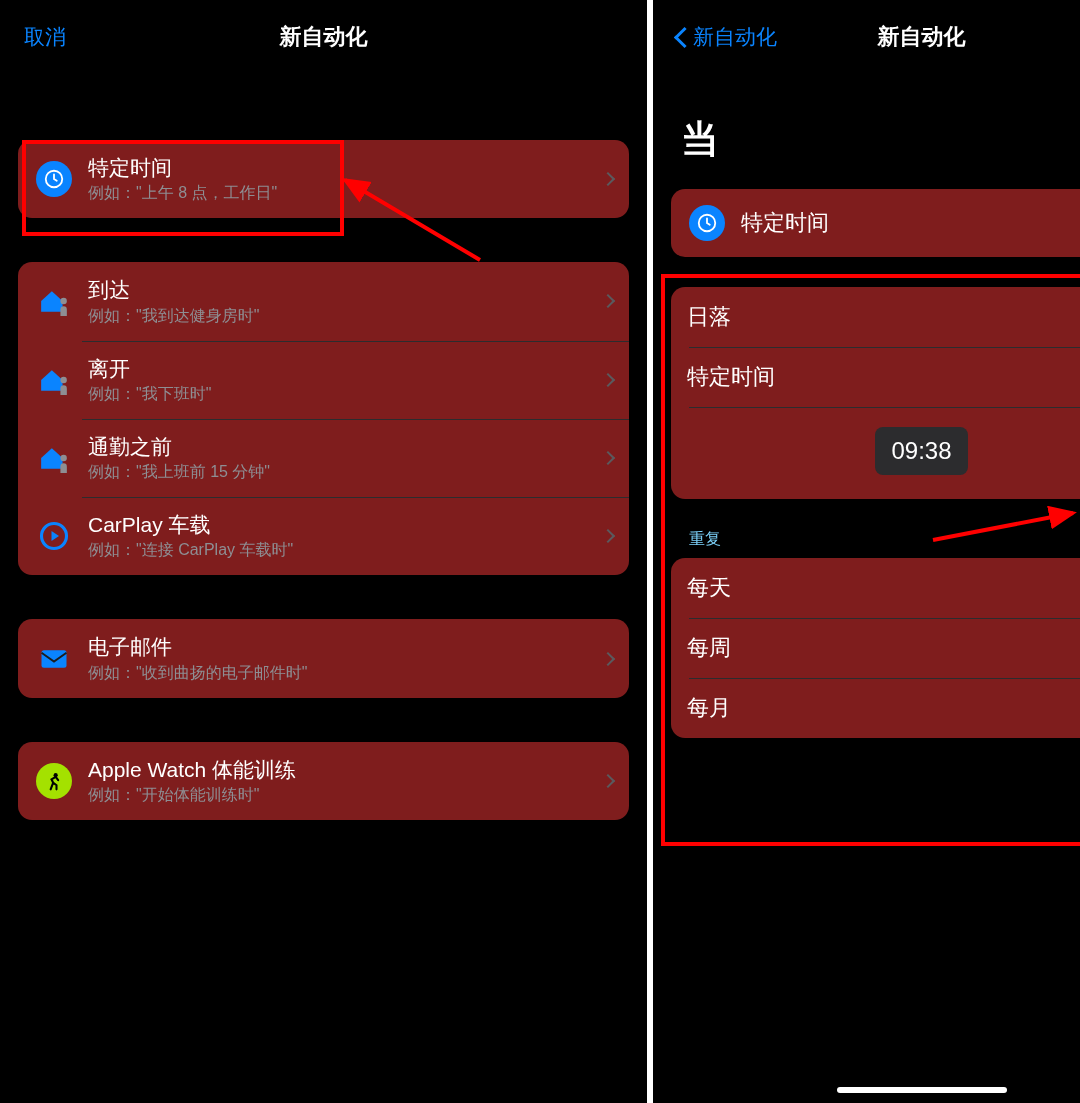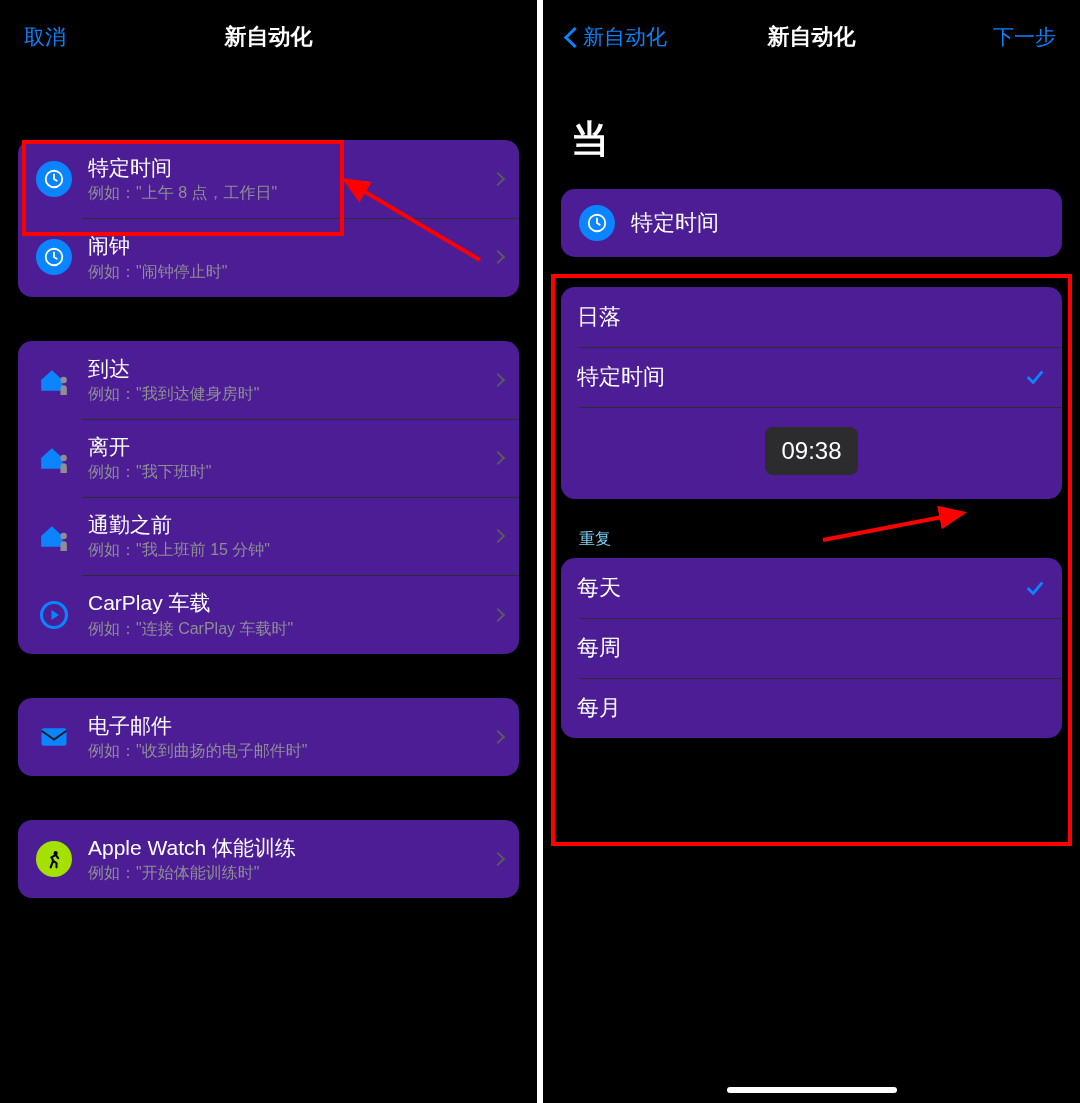--- a/index.html
+++ b/index.html
@@ -6,21 +6,21 @@
   body {
     background: #fff;
     font-family: -apple-system, "PingFang SC", "Helvetica Neue", sans-serif;
     display: flex;
     gap: 6px;
     width: 1080px;
     height: 1103px;
     overflow: hidden;
   }
   .phone {
-    width: 537px;
+    width: 647px;
     height: 1103px;
     background: #000;
     color: #fff;
     position: relative;
     overflow: hidden;
     flex-shrink: 0;
   }
   .phone.right { width: 537px; }
 
   
@@ -70,21 +70,21 @@
 
   .big-heading {
     font-size: 38px;
     font-weight: 700;
     color: #fff;
     margin: 40px 0 24px 10px;
   }
 
   
   .group {
-    background: #4c1d95;
+    background: #7f1d1d;
     border-radius: 14px;
     margin-bottom: 44px;
     overflow: hidden;
   }
   .group.tight { margin-bottom: 30px; }
   .cell {
     display: flex;
     align-items: center;
     padding: 14px 16px;
     min-height: 60px;
@@ -209,35 +209,20 @@
                 <path d="M12 7v5l3 2" stroke="#fff" stroke-width="2" fill="none" stroke-linecap="round"></path>
               </svg>
         </div>
           </div>
         <div class="cell-text">
           <div class="cell-title">特定时间</div>
           <div class="cell-sub">例如："上午 8 点，工作日"</div>
         </div>
         <div class="chevron"></div>
       </div>
-      <div class="cell">
-        <div class="icon-wrap">
-            <div class="blue-circle">
-          <svg class="icon-svg" viewBox="0 0 24 24">
-                <circle cx="12" cy="12" r="9" fill="none" stroke="#fff" stroke-width="2"></circle>
-                <path d="M12 7v5l3 2" stroke="#fff" stroke-width="2" fill="none" stroke-linecap="round"></path>
-              </svg>
-        </div>
-          </div>
-        <div class="cell-text">
-          <div class="cell-title">闹钟</div>
-          <div class="cell-sub">例如："闹钟停止时"</div>
-        </div>
-        <div class="chevron"></div>
-      </div>
     </div>
 
     <div class="group">
       <div class="cell">
         <div class="icon-wrap">
           <svg viewBox="0 0 32 28" width="36" height="30">
               <path d="M4 14 L14 5 L24 14 V24 H4 Z" fill="#0a84ff"></path>
               <circle cx="25" cy="14" r="3" fill="#8e8e93"></circle>
               <path d="M22 28 v-6 a3 3 0 0 1 6 0 v6" fill="#8e8e93"></path>
             </svg>

